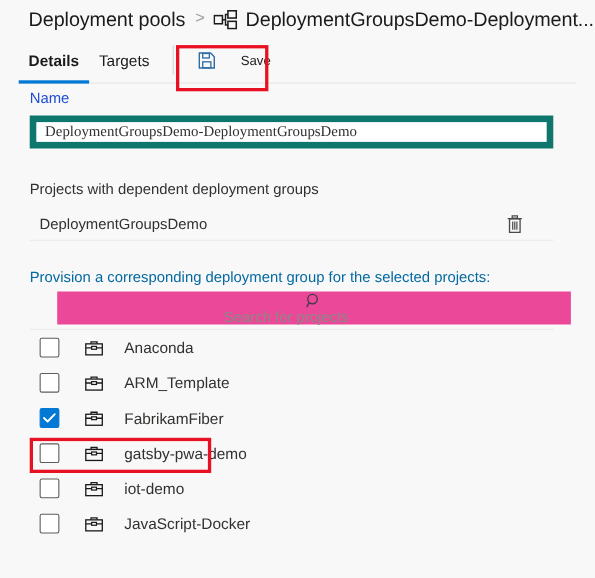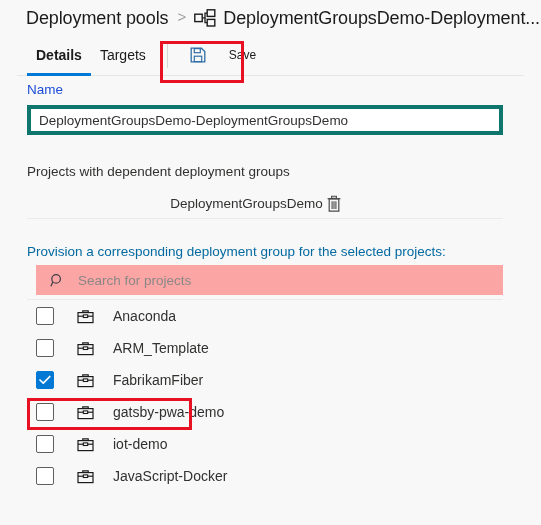--- a/index.html
+++ b/index.html
@@ -54,21 +54,21 @@
     text-overflow: ellipsis;
   }
 
   
   .cmdbar {
     position: relative;
     height: 42px;
     margin-top: 4px;
     display: flex;
     align-items: stretch;
-    padding-left: 27px;
+    padding-left: 17px;
   }
   .cmdbar::after {
     content: "";
     position: absolute;
     left: 17px;
     right: 17px;
     bottom: 0;
     height: 1px;
     background: #e6e6e6;
   }
@@ -124,41 +124,41 @@
   .field-label {
     font-size: 13.5px;
     color: #1d4ed8;
     margin-top: 6px;
     margin-bottom: 8px;
   }
   .text-input {
     width: 476px;
     height: 30px;
     box-sizing: border-box;
-    border: 4px solid #0f766e;
+    border: 6px solid #0f766e;
     background: #ffffff;
     font-size: 13.5px;
     color: #323130;
     padding: 0 8px;
-    font-family: Liberation Sans, sans-serif;
+    font-family: Liberation Serif, serif;
     outline: none;
     border-radius: 0;
   }
   .section-label {
     font-size: 13.5px;
     color: #323130;
     margin-top: 29px;
     margin-bottom: 12px;
   }
 
   .dep-row {
     width: 476px;
     display: flex;
     align-items: center;
-    justify-content: center;
+    justify-content: space-between;
     height: 28px;
     margin-top: 6px;
     border-bottom: 1px solid #eaeaea;
     box-sizing: border-box;
     padding-bottom: 2px;
   }
   .dep-name {
     font-size: 13.5px;
     color: #323130;
     padding-left: 9px;
@@ -176,28 +176,29 @@
   .provision-label {
     font-size: 13.5px;
     color: #0369a1;
     margin-top: 25px;
     margin-bottom: 6px;
   }
 
   .search-box {
     width: 476px;
     height: 30px;
-    background: #fca5a5;
+    background: #ec4899;
     display: flex;
     align-items: center;
     box-sizing: border-box;
     padding-left: 13px;
-    margin-left: 9px;
+    margin-left: 25px;
     width: 467px;
     cursor: text;
+    flex-direction: column;
   }
   .search-icon {
     width: 16px;
     height: 16px;
     display: inline-flex;
     align-items: center;
     justify-content: center;
     margin-right: 13px;
     flex-shrink: 0;
   }

